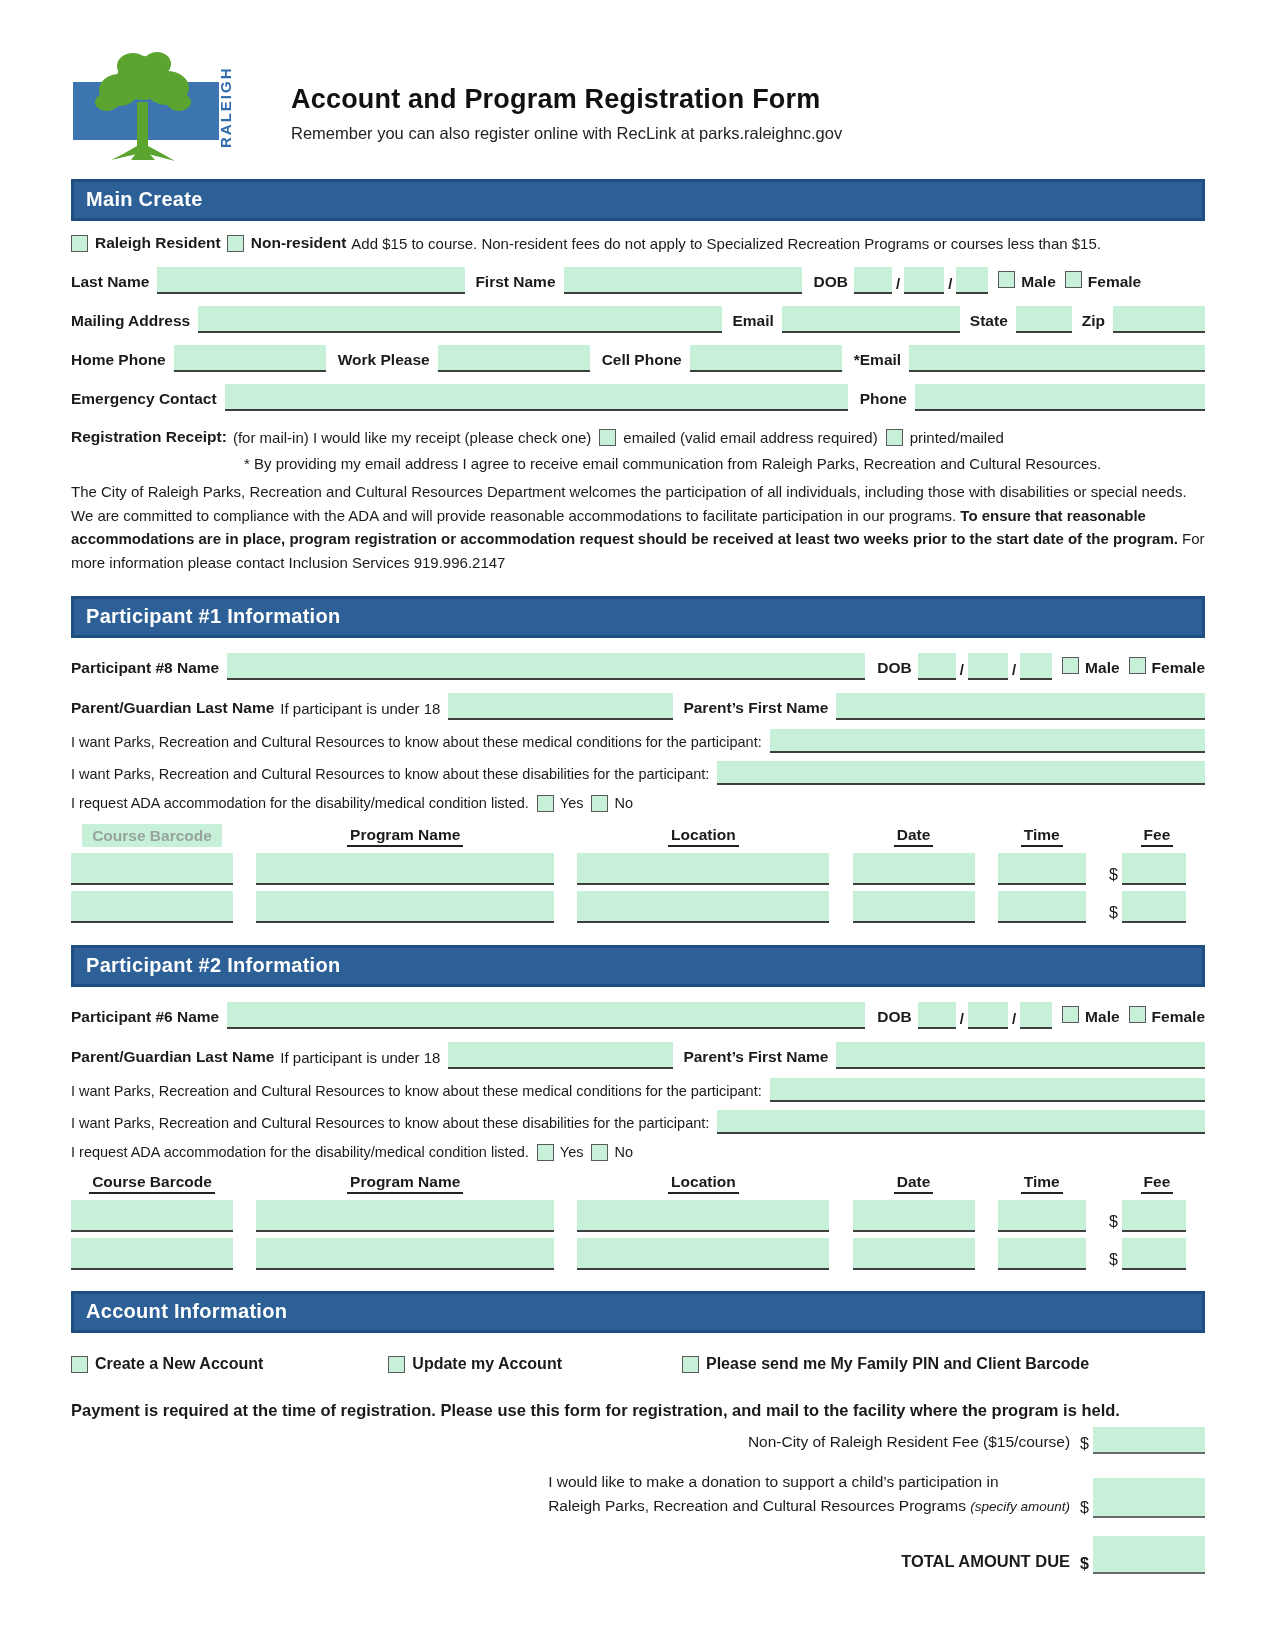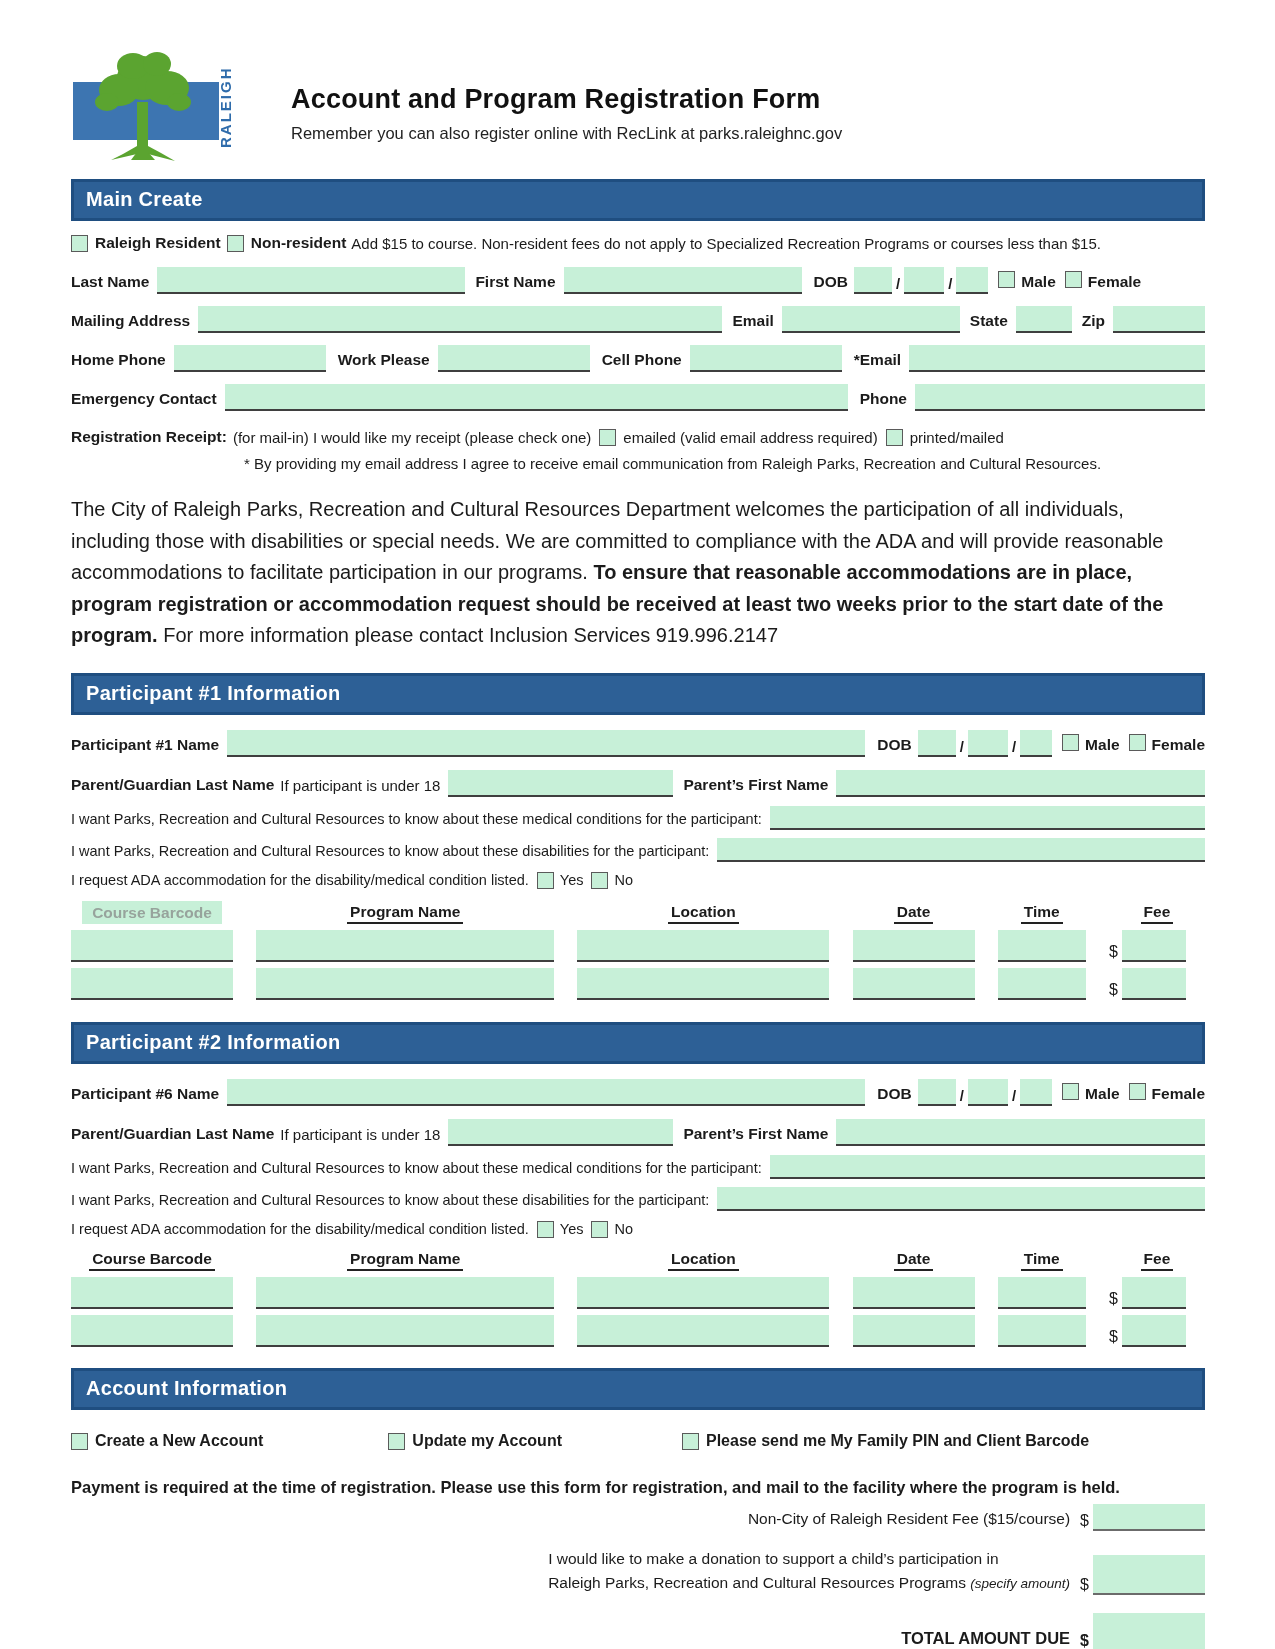--- a/index.html
+++ b/index.html
@@ -159,28 +159,28 @@
   <div class="frow" style="margin-top:17px;">
     <span class="lbl">Registration Receipt:</span>
     <span class="txt" style="margin-left:6px;">(for mail-in) I would like my receipt (please check one)</span>
     <span class="cb" style="margin-left:8px;"></span>
     <span class="txt" style="margin-left:7px;">emailed (valid email address required)</span>
     <span class="cb" style="margin-left:8px;"></span>
     <span class="txt" style="margin-left:7px;">printed/mailed</span>
   </div>
   <div class="txt" style="margin:6px 0 0 173px; white-space:normal;">* By providing my email address I agree to receive email communication from Raleigh Parks, Recreation and Cultural Resources.</div>
 
-  <div style="margin-top:19px; font-size:20px; line-height:1.58; color:#1b1b1b;">
+  <div style="margin-top:5px; font-size:15px; line-height:1.58; color:#1b1b1b;">
     <span>The City of Raleigh Parks, Recreation and Cultural Resources Department welcomes the participation of all individuals, including those with disabilities or special needs. We are committed to compliance with the ADA and will provide reasonable accommodations to facilitate participation in our programs. </span><span style="font-weight:bold;">To ensure that reasonable accommodations are in place, program registration or accommodation request should be received at least two weeks prior to the start date of the program. </span><span>For more information please contact Inclusion Services 919.996.2147</span>
   </div>
 
   <div class="bar" style="margin-top:21px;">Participant #1 Information</div>
 
   <div class="frow" style="margin-top:15px;">
-    <span class="lbl">Participant #1 Name</span>
+    <span class="lbl">Participant #8 Name</span>
     <span class="field grow" style="margin-left:8px;"></span>
     <span class="lbl" style="margin-left:12px;">DOB</span>
     <span class="field" style="width:38px; margin-left:6px;"></span>
     <span class="slash">/</span>
     <span class="field" style="width:40px;"></span>
     <span class="slash">/</span>
     <span class="field" style="width:32px;"></span>
     <span class="cb" style="margin-left:10px;"></span>
     <span class="lbl" style="margin-left:6px;">Male</span>
     <span class="cb" style="margin-left:9px;"></span>

